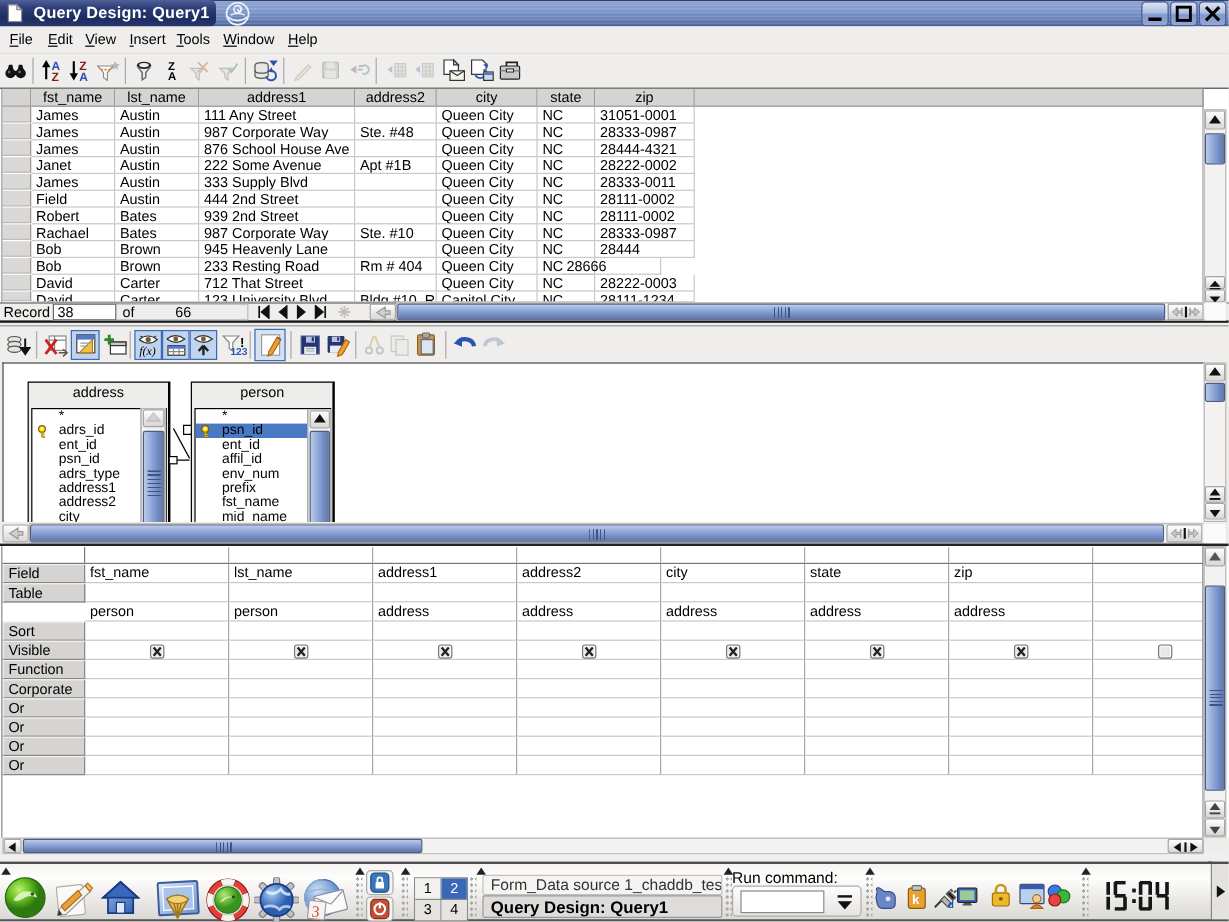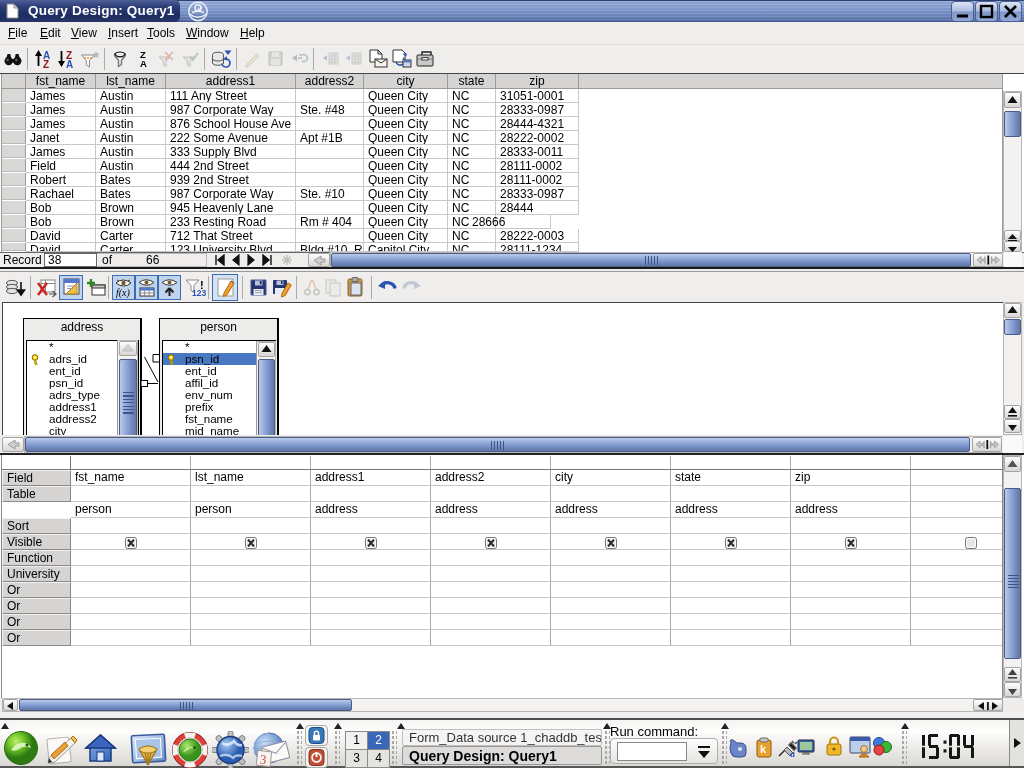--- a/index.html
+++ b/index.html
@@ -589,21 +589,21 @@
 <div class="gcell" style="left:911px;top:79px;width:92px"></div>
 <div class="glabel" style="top:95px">Function</div>
 <div class="gcell" style="left:71px;top:95px;width:120px"></div>
 <div class="gcell" style="left:191px;top:95px;width:120px"></div>
 <div class="gcell" style="left:311px;top:95px;width:120px"></div>
 <div class="gcell" style="left:431px;top:95px;width:120px"></div>
 <div class="gcell" style="left:551px;top:95px;width:120px"></div>
 <div class="gcell" style="left:671px;top:95px;width:120px"></div>
 <div class="gcell" style="left:791px;top:95px;width:120px"></div>
 <div class="gcell" style="left:911px;top:95px;width:92px"></div>
-<div class="glabel" style="top:111px">University</div>
+<div class="glabel" style="top:111px">Corporate</div>
 <div class="gcell" style="left:71px;top:111px;width:120px"></div>
 <div class="gcell" style="left:191px;top:111px;width:120px"></div>
 <div class="gcell" style="left:311px;top:111px;width:120px"></div>
 <div class="gcell" style="left:431px;top:111px;width:120px"></div>
 <div class="gcell" style="left:551px;top:111px;width:120px"></div>
 <div class="gcell" style="left:671px;top:111px;width:120px"></div>
 <div class="gcell" style="left:791px;top:111px;width:120px"></div>
 <div class="gcell" style="left:911px;top:111px;width:92px"></div>
 <div class="glabel" style="top:127px">Or</div>
 <div class="gcell" style="left:71px;top:127px;width:120px"></div>

